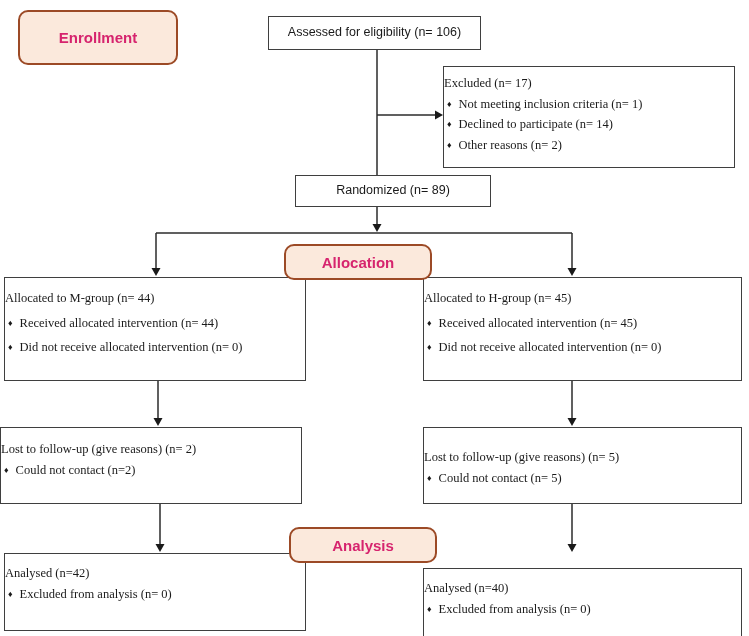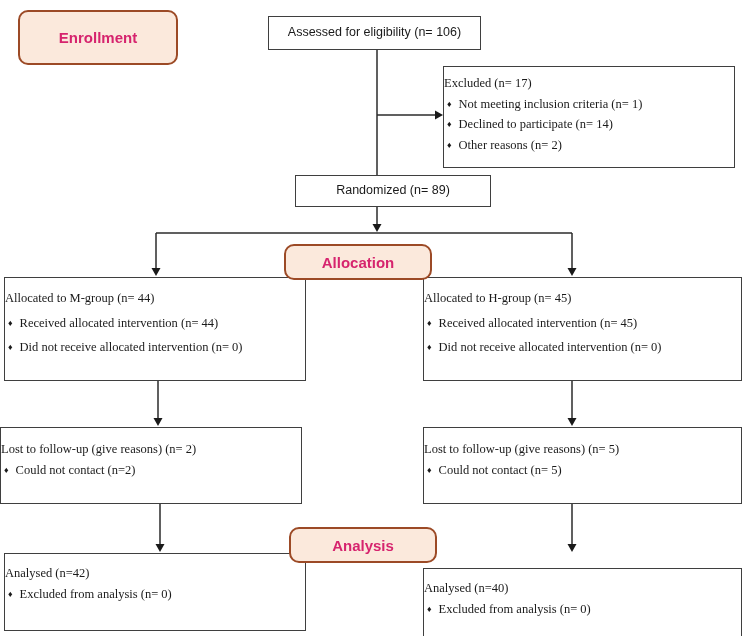--- a/index.html
+++ b/index.html
@@ -179,21 +179,21 @@
 
   <div id="fu-left-box" class="flow-box listbox">
     <div class="box-title" style="margin-top:5px;">Lost to follow-up (give reasons) (n= 2)</div>
     <div class="bullet">
       <span class="glyph">♦</span>
       <span>Could not contact (n=2)</span>
     </div>
   </div>
 
   <div id="fu-right-box" class="flow-box listbox">
-    <div class="box-title" style="margin-top:5px;">Lost to follow-up (give reasons) (n= 5)</div>
+    <div class="box-title" style="margin-top:13px;">Lost to follow-up (give reasons) (n= 5)</div>
     <div class="bullet">
       <span class="glyph">♦</span>
       <span>Could not contact (n= 5)</span>
     </div>
   </div>
 
   <div id="an-left-box" class="flow-box listbox">
     <div class="box-title" style="margin-top:3px;">Analysed (n=42)</div>
     <div class="bullet">
       <span class="glyph">♦</span>

